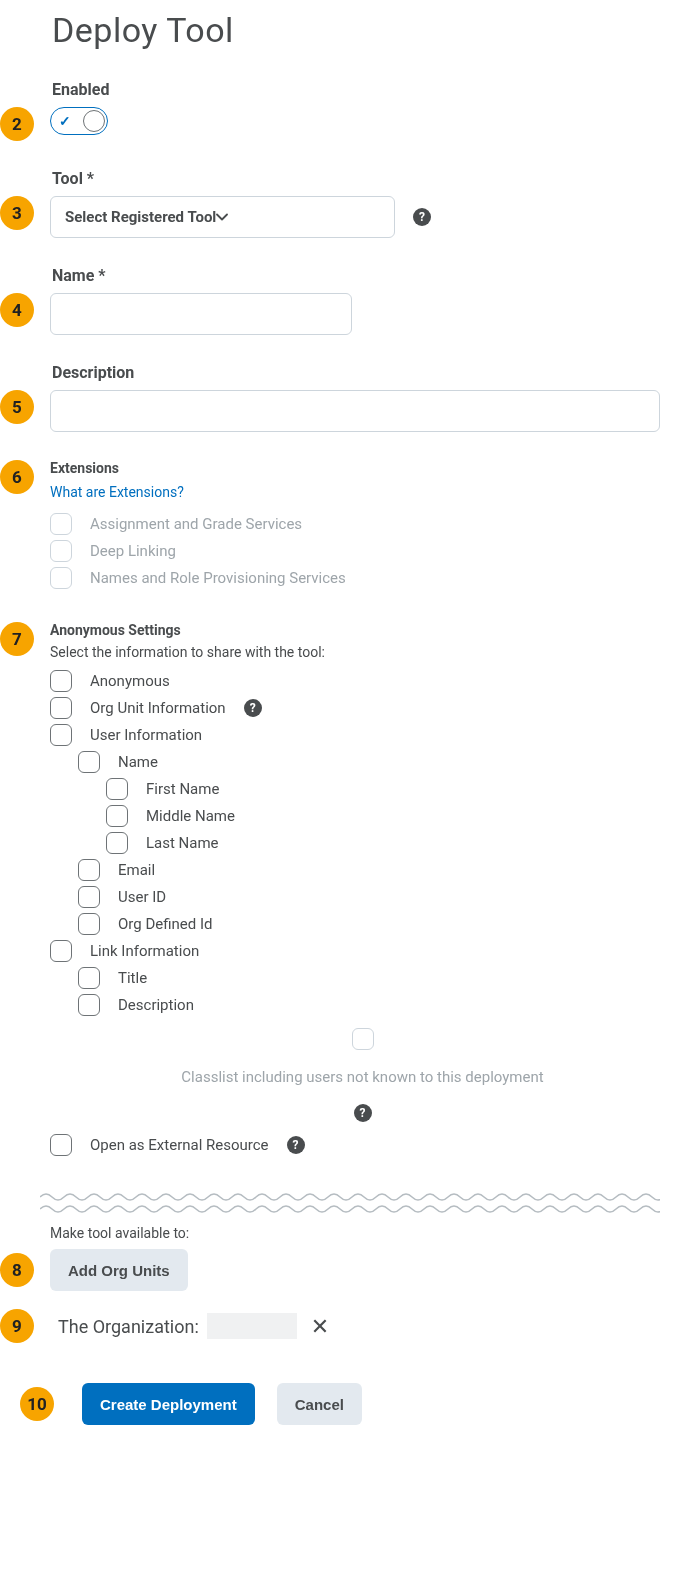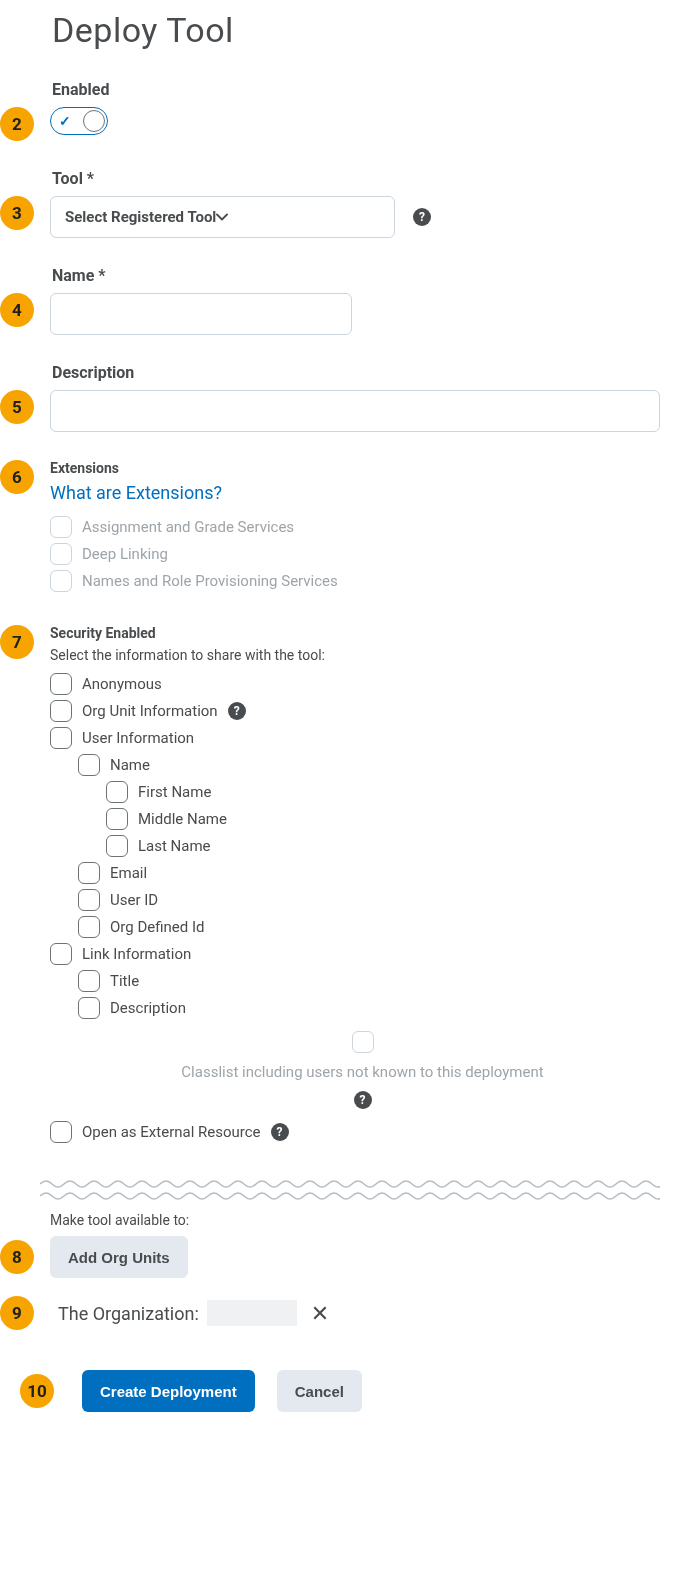--- a/index.html
+++ b/index.html
@@ -139,32 +139,32 @@
       width: 610px;
       height: 42px;
       border: 1px solid #cdd5dc;
       border-radius: 6px;
       padding: 0 12px;
       font-size: 15px;
     }
 
     .link-blue {
       color: #006fbf;
-      font-size: 18px;
+      font-size: 14px;
       text-decoration: none;
       cursor: pointer;
       display: inline-block;
       margin-bottom: 8px;
     }
 
     
     .cb-row {
       display: flex;
       align-items: center;
-      gap: 10px;
+      gap: 18px;
       margin: 5px 0;
     }
     .cb {
       width: 22px;
       height: 22px;
       border: 1.5px solid #6e7376;
       border-radius: 6px;
       flex: 0 0 auto;
       cursor: pointer;
       background: #fff;
@@ -339,21 +339,21 @@
         <span class="cb-label disabled">Names and Role Provisioning Services</span>
       </div>
     </div>
   </div>
 </div>
 
 <div class="section">
   <div class="row">
     <div class="step-badge">7</div>
     <div class="step-content">
-      <div class="section-label">Security Enabled</div>
+      <div class="section-label">Anonymous Settings</div>
       <div class="helper-text">Select the information to share with the tool:</div>
 
       <div class="cb-row">
         <div class="cb"></div>
         <span class="cb-label">Anonymous</span>
       </div>
 
       <div class="cb-row">
         <div class="cb"></div>
         <span class="cb-label">Org Unit Information</span>

